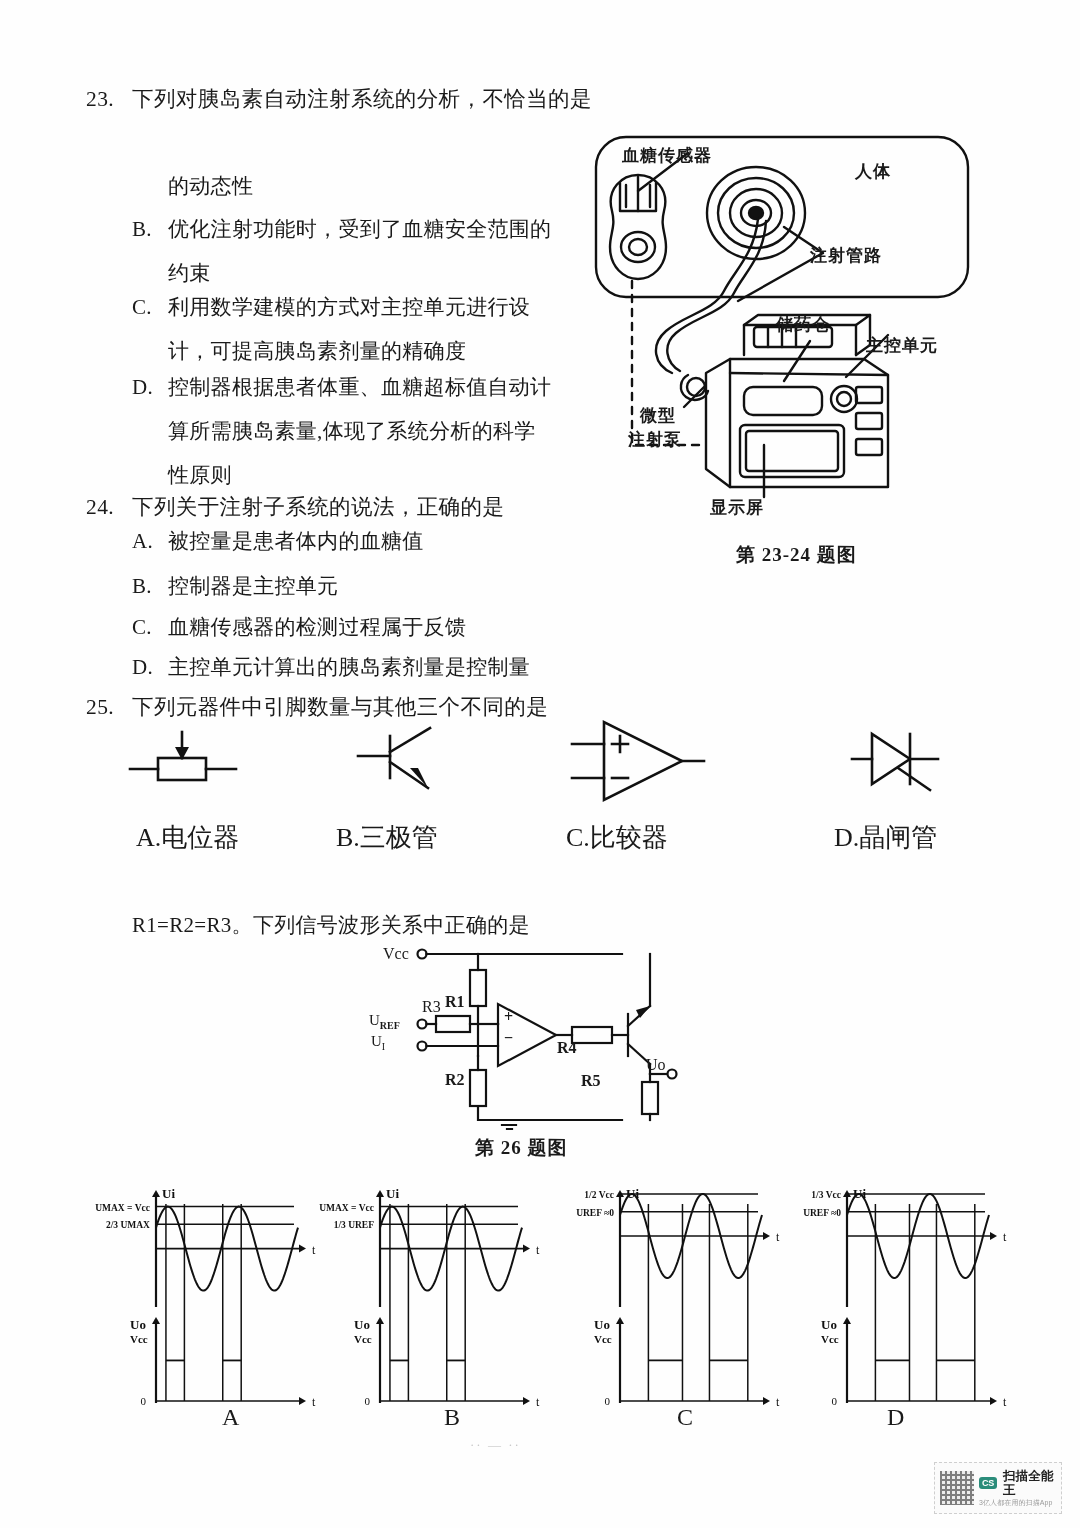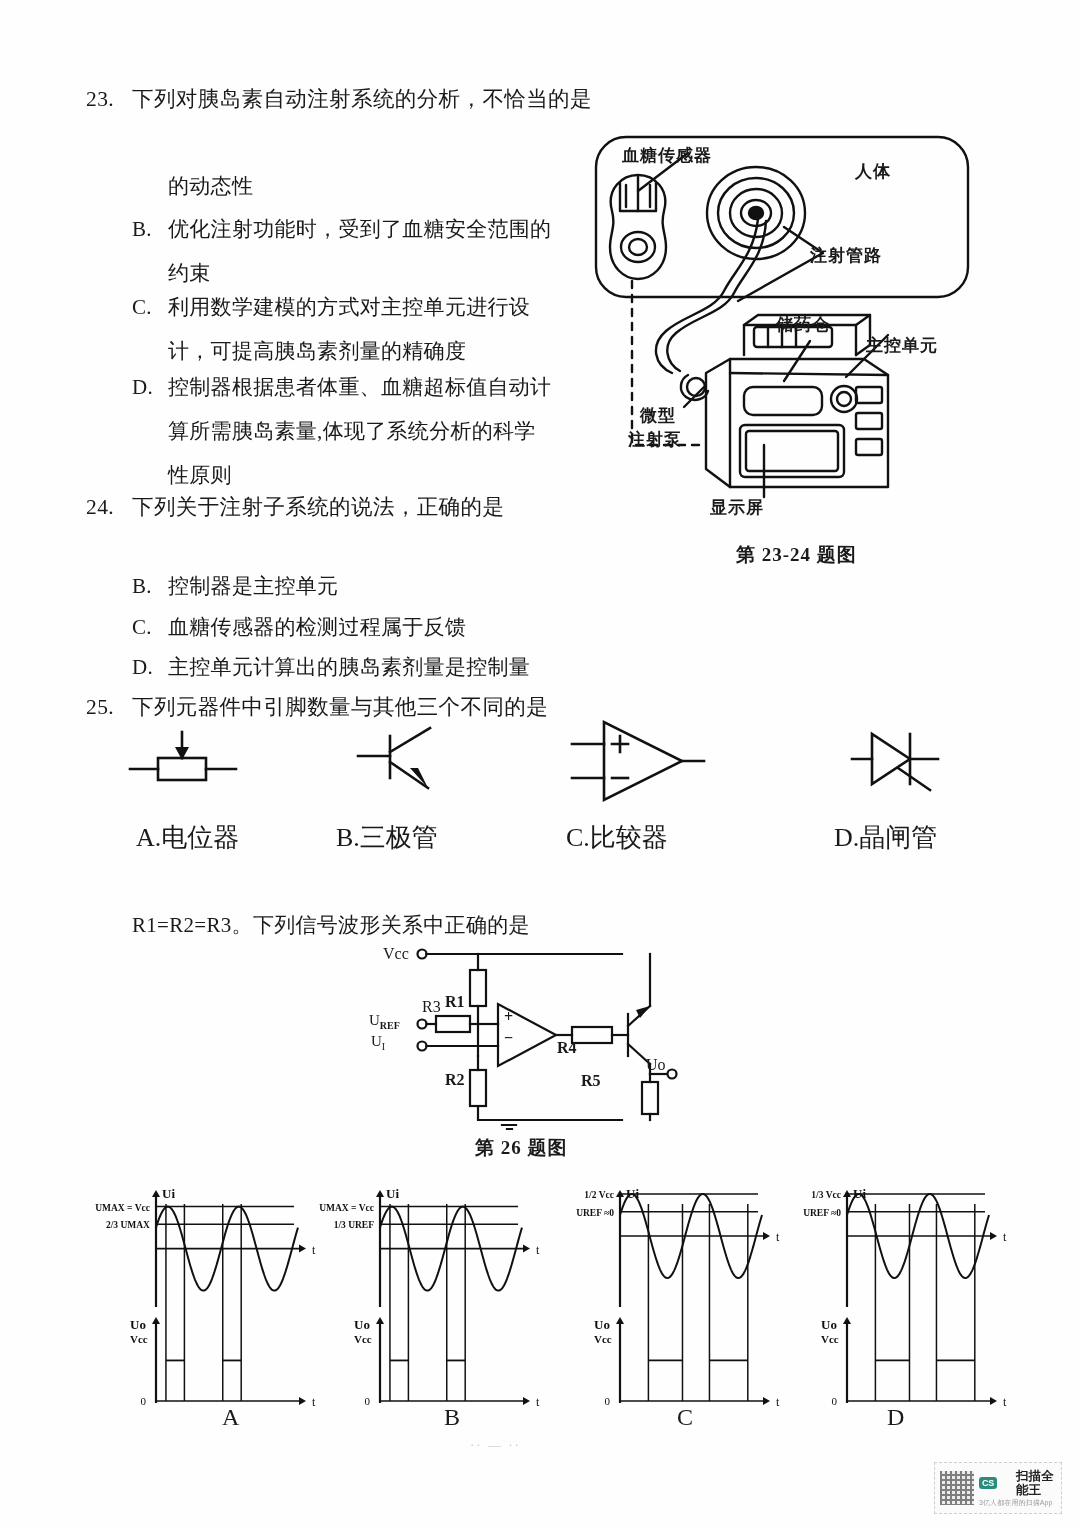--- a/index.html
+++ b/index.html
@@ -95,21 +95,21 @@
     width: 34px; height: 34px;
     background-image:
       linear-gradient(90deg, #555 50%, transparent 50%),
       linear-gradient(0deg, #555 50%, transparent 50%);
     background-size: 5px 5px, 5px 5px;
     background-color: #e8e8e8;
     opacity: .75;
     flex: none;
   }
   .wm-txt { line-height: 1.15; font-family: "Liberation Sans", sans-serif; }
-  .wm-row1 { display: flex; align-items: center; gap: 19px; }
+  .wm-row1 { display: flex; align-items: center; gap: 6px; }
   .wm-badge {
     background: #2a8c7a;
     color: #fff;
     font-size: 9px;
     font-weight: 700;
     border-radius: 3px;
     padding: 1px 3px;
     letter-spacing: -.3px;
   }
   .wm-main { font-size: 12.5px; color: #222; font-weight: 700; letter-spacing: .2px; }
@@ -223,20 +223,23 @@
   <div style="position:absolute;left:810px;top:244px;font-size:17px;font-weight:700;letter-spacing:1px;white-space:nowrap;">注射管路</div>
   <div style="position:absolute;left:776px;top:313px;font-size:17px;font-weight:700;letter-spacing:1px;white-space:nowrap;">储药仓</div>
   <div style="position:absolute;left:866px;top:334px;font-size:17px;font-weight:700;letter-spacing:1px;white-space:nowrap;">主控单元</div>
   <div style="position:absolute;left:640px;top:404px;font-size:17px;font-weight:700;letter-spacing:1px;white-space:nowrap;">微型</div>
   <div style="position:absolute;left:628px;top:428px;font-size:17px;font-weight:700;letter-spacing:1px;white-space:nowrap;">注射泵</div>
   <div style="position:absolute;left:710px;top:496px;font-size:17px;font-weight:700;letter-spacing:1px;white-space:nowrap;">显示屏</div>
   <div class="fig-cap" style="left:736px;top:542px;">第 23-24 题图</div>
 
   <div class="q-stem" style="left:86px; top:490px;">
     <span class="q-num">24.</span><span>下列关于注射子系统的说法，正确的是</span>
+  </div>
+  <div class="opt" style="left:132px; top:524px;">
+    <span class="opt-lbl">A.</span><span>被控量是患者体内的血糖值</span>
   </div>
   <div class="opt" style="left:132px; top:569px;">
     <span class="opt-lbl">B.</span><span>控制器是主控单元</span>
   </div>
   <div class="opt" style="left:132px; top:610px;">
     <span class="opt-lbl">C.</span><span>血糖传感器的检测过程属于反馈</span>
   </div>
   <div class="opt" style="left:132px; top:650px;">
     <span class="opt-lbl">D.</span><span>主控单元计算出的胰岛素剂量是控制量</span>
   </div>

